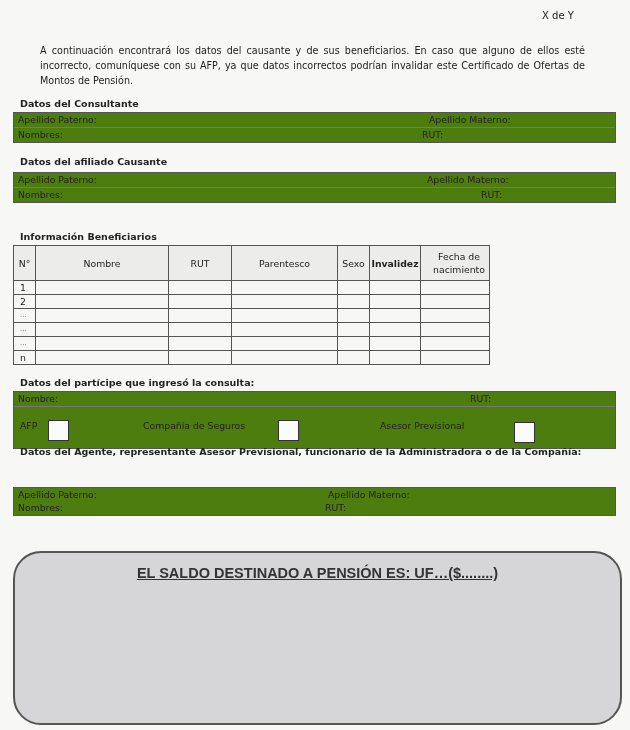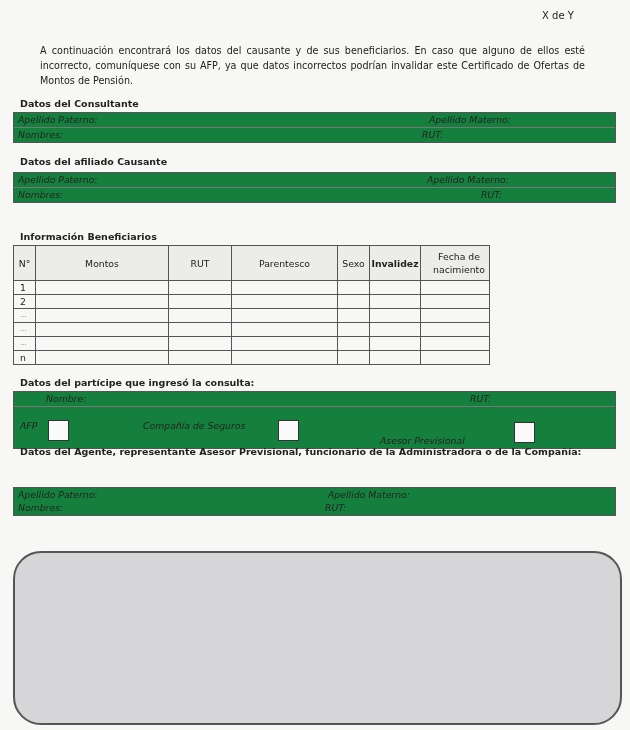--- a/index.html
+++ b/index.html
@@ -11,21 +11,21 @@
     position: relative;
   }
   .abs { position: absolute; }
   .page-num { top: 10px; left: 542px; font-size: 10px; }
   .intro {
     top: 43px; left: 40px; width: 545px;
     font-size: 9.6px; line-height: 15px; text-align: justify;
     text-align-last: left;
   }
   .sec-title { font-size: 9.5px; font-weight: bold; }
-  .box { border: 1px solid #555; background: #15803d; font-style: italic; }
+  .box { border: 1px solid #555; background: #4d7c0f; }
   .row { position: relative; height: 14px; border-bottom: 1px solid #777; font-size: 9.3px; line-height: 14px; }
   .row:last-child { border-bottom: none; }
   .lbl { position: absolute; top: 0; }
 
   table.benef {
     border-collapse: collapse; font-size: 9.3px;
     position: absolute; top: 245px; left: 13px;
   }
   table.benef th, table.benef td {
     border: 1px solid #555; padding: 0; text-align: center; font-weight: normal;
@@ -81,21 +81,21 @@
     <span class="lbl" style="left:4px;">Nombres:</span>
     <span class="lbl" style="left:467px;">RUT:</span>
   </div>
 </div>
 
 <div class="abs sec-title" style="top:231px;left:20px;">Información Beneficiarios</div>
 <table class="benef">
   <thead>
     <tr>
       <th style="width:21px;">N°</th>
-      <th style="width:132px;">Montos</th>
+      <th style="width:132px;">Nombre</th>
       <th style="width:62px;">RUT</th>
       <th style="width:105px;">Parentesco</th>
       <th style="width:31px;">Sexo</th>
       <th style="width:50px;font-weight:bold;">Invalidez</th>
       <th style="width:60px;padding-left:8px;">Fecha de nacimiento</th>
     </tr>
   </thead>
   <tbody id="benef-body">
       <tr>
         <td class="n">1</td>
@@ -150,33 +150,34 @@
         <td></td>
         <td></td>
         <td></td>
       </tr>
     </tbody>
 </table>
 
 <div class="abs sec-title" style="top:377px;left:20px;">Datos del partícipe que ingresó la consulta:</div>
 <div class="abs box" style="top:391px;left:13px;width:601px;height:56px;">
   <div class="row">
-    <span class="lbl" style="left:4px;margin-left:28px;">Nombre:</span>
+    <span class="lbl" style="left:4px;">Nombre:</span>
     <span class="lbl" style="left:456px;">RUT:</span>
   </div>
   <span class="abs" style="top:28px;left:6px;font-size:9.3px;">AFP</span>
   <div class="abs cb" style="top:28px;left:34px;"></div>
   <span class="abs" style="top:28px;left:129px;font-size:9.3px;">Compañía de Seguros</span>
   <div class="abs cb" style="top:28px;left:264px;"></div>
-  <span class="abs" style="top:28px;left:366px;font-size:9.3px;margin-top:15px;">Asesor Previsional</span>
+  <span class="abs" style="top:28px;left:366px;font-size:9.3px;">Asesor Previsional</span>
   <div class="abs cb" style="top:30px;left:500px;"></div>
 </div>
 
 <div class="abs sec-title" style="top:446px;left:20px;text-align:center;">Datos del Agente, representante Asesor Previsional, funcionario de la Administradora o de la Compañía:</div>
 <div class="abs box" style="top:487px;left:13px;width:601px;height:27px;">
   <span class="abs" style="top:0;left:4px;font-size:9.3px;line-height:13px;">Apellido Paterno:</span>
   <span class="abs" style="top:0;left:314px;font-size:9.3px;line-height:13px;">Apellido Materno:</span>
   <span class="abs" style="top:13px;left:4px;font-size:9.3px;line-height:13px;">Nombres:</span>
   <span class="abs" style="top:13px;left:311px;font-size:9.3px;line-height:13px;">RUT:</span>
 </div>
 
 <div class="abs saldo-box">
+  <div class="saldo-title">EL SALDO DESTINADO A PENSIÓN ES: UF…($........)</div>
 </div>
 
 </body></html>

